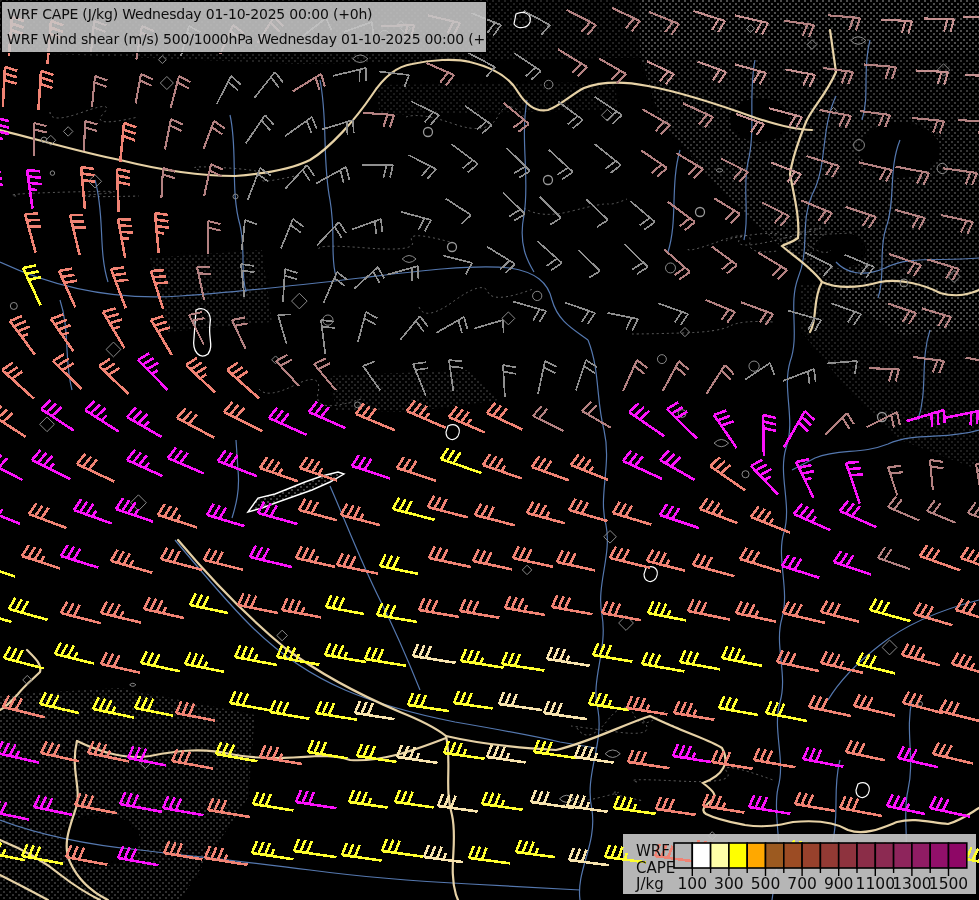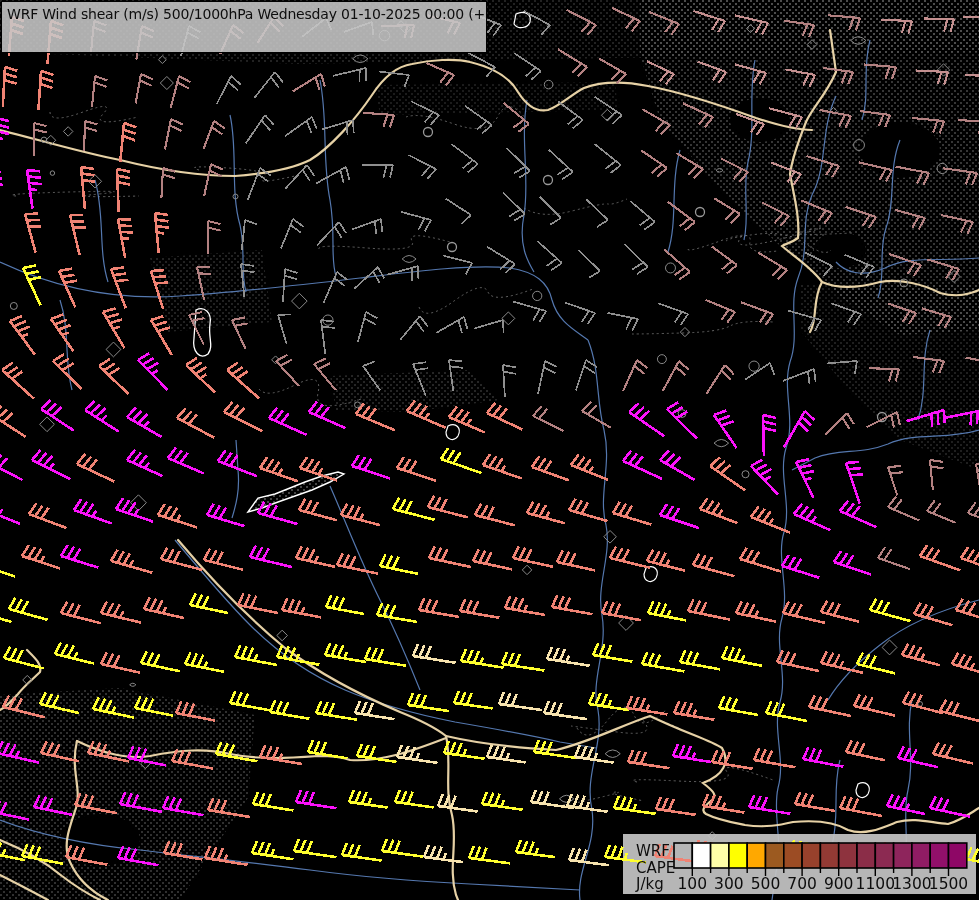--- a/index.html
+++ b/index.html
@@ -630,16 +630,17 @@
         <line x1="930.2" y1="868" x2="930.2" y2="873" stroke="#000000" stroke-width="1.4"></line>
         <line x1="948.5" y1="868" x2="948.5" y2="876" stroke="#000000" stroke-width="1.4"></line>
         <text x="948.5" y="889" text-anchor="middle" fill="#0d0d0d" font-size="15.5px" font-family="&quot;DejaVu Sans&quot;,&quot;Liberation Sans&quot;,sans-serif">1500</text>
         <text x="636" y="856" fill="#0d0d0d" font-size="15px" font-family="&quot;DejaVu Sans&quot;,&quot;Liberation Sans&quot;,sans-serif">WRF</text>
         <text x="636" y="872.5" fill="#0d0d0d" font-size="15px" font-family="&quot;DejaVu Sans&quot;,&quot;Liberation Sans&quot;,sans-serif">CAPE</text>
         <text x="636" y="889" fill="#0d0d0d" font-size="15px" font-family="&quot;DejaVu Sans&quot;,&quot;Liberation Sans&quot;,sans-serif">J/kg</text>
       </g>
   </svg>
 
   <div id="title-box">
+    <div class="tl">WRF CAPE (J/kg) Wednesday 01-10-2025 00:00 (+0h)</div>
     <div class="tl">WRF Wind shear (m/s) 500/1000hPa Wednesday 01-10-2025 00:00 (+0h)</div>
   </div>
 
 </div>
 
 </body></html>

